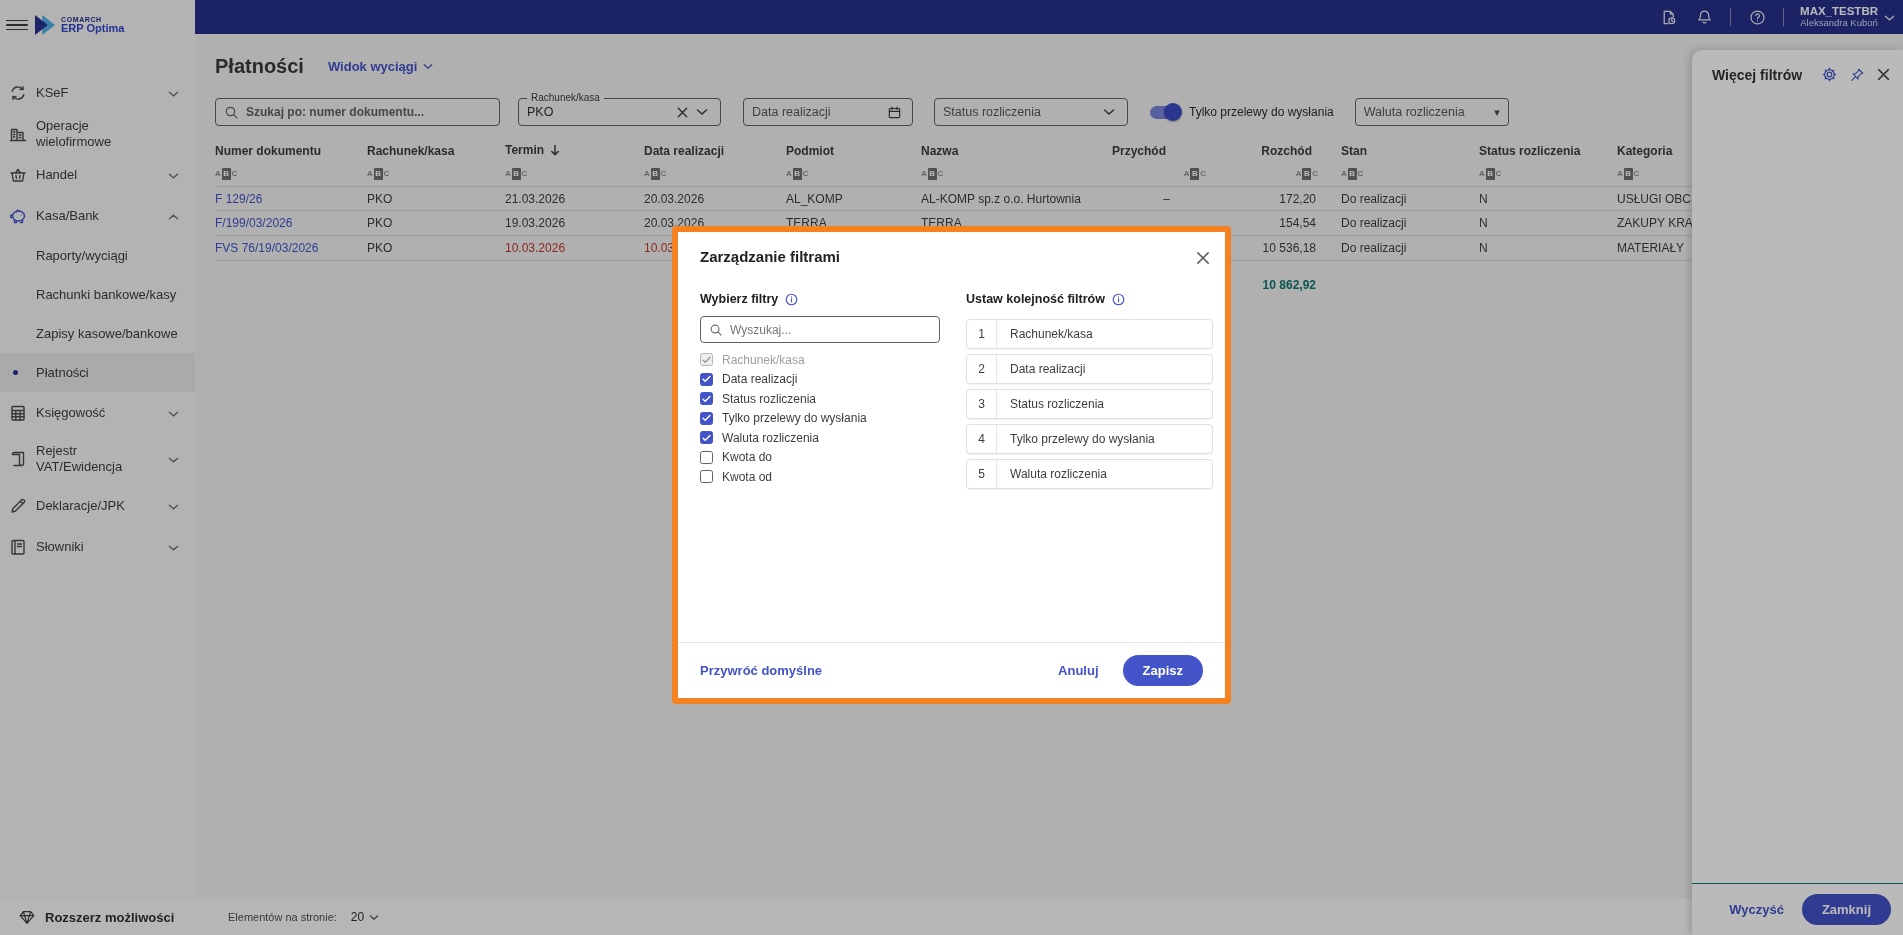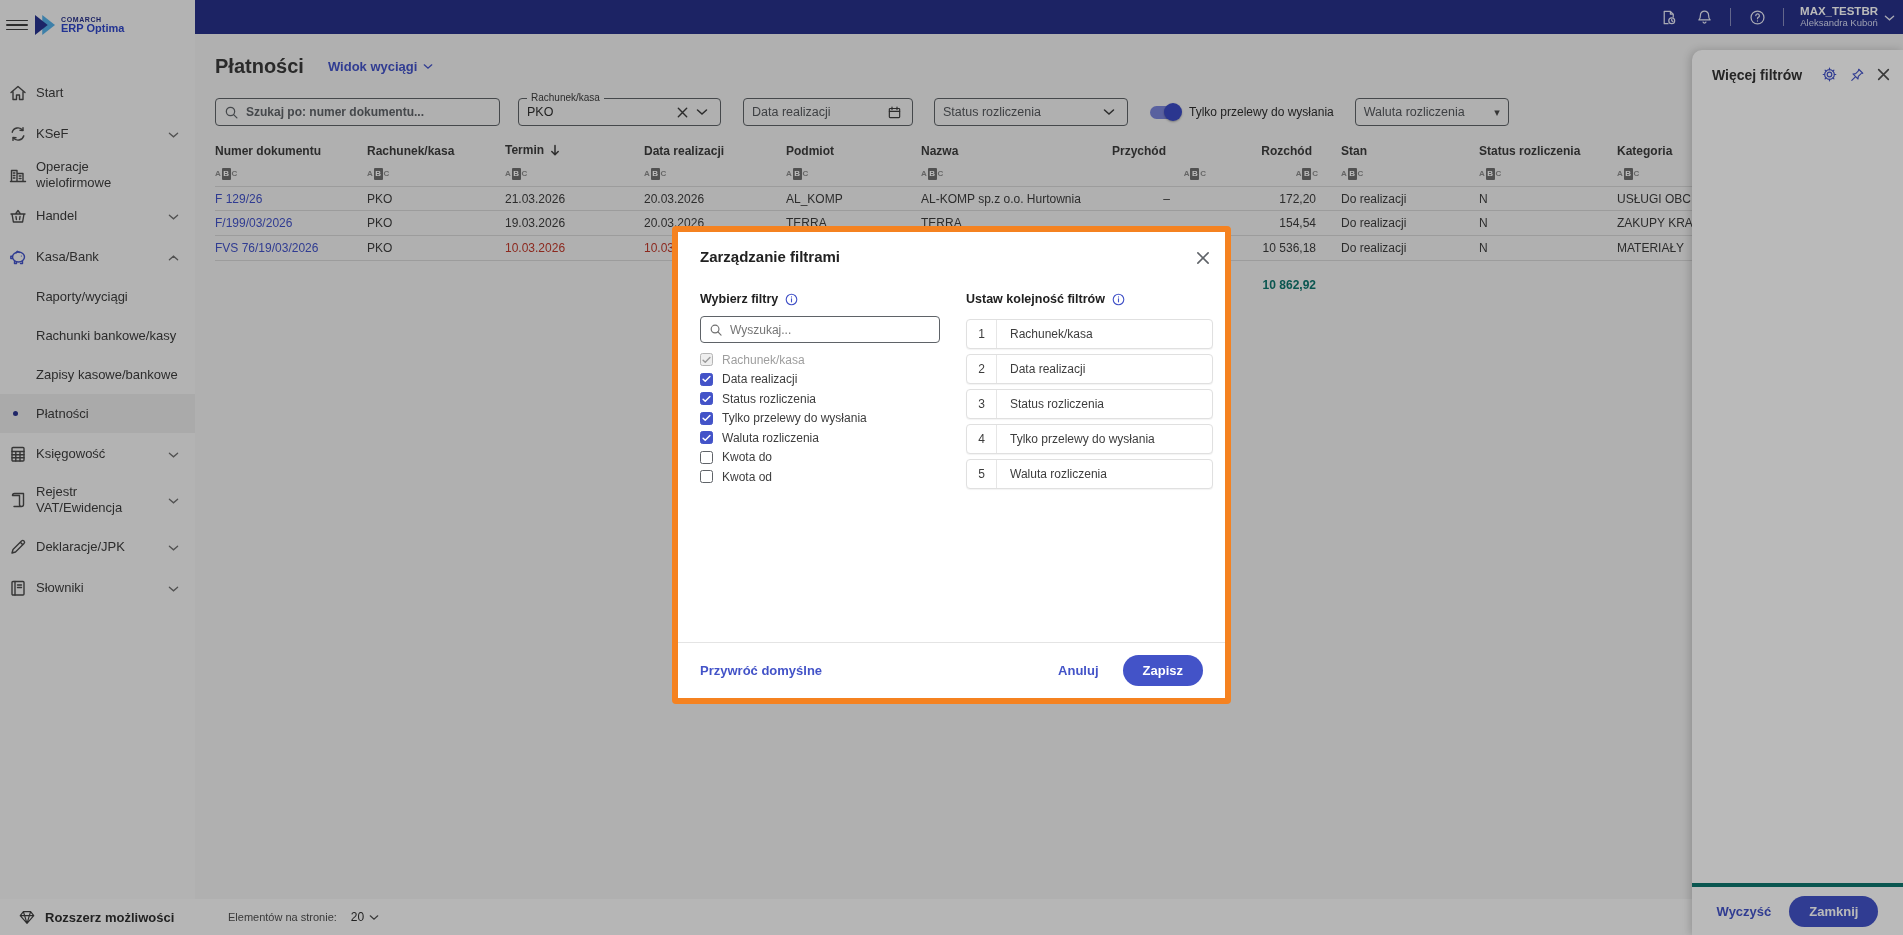--- a/index.html
+++ b/index.html
@@ -96,21 +96,21 @@
   .ic-right2 { justify-self:end; margin-right:0; }
 
   
   .right-panel { position:absolute; top:50px; right:0; bottom:0; width:211px; background:#fff; z-index:6;
                  border-top-left-radius:10px; box-shadow:-2px 0 8px rgba(0,0,0,.18); }
   .panel-head { display:flex; align-items:center; padding:16px 12px 10px 20px; }
   .panel-title { font-size:14px; font-weight:700; color:#333; }
   .panel-icons { margin-left:auto; display:flex; align-items:center; gap:11px; }
   .panel-icons .p-ic { cursor:pointer; color:#4353c8; display:flex; }
   .panel-icons .p-close { color:#4f4f4f; }
-  .panel-footer { position:absolute; left:0; right:0; bottom:0; height:52px; display:flex; align-items:center; justify-content:center; gap:18px; padding:0 12px; border-top:4px solid #0f766e; background:#fff; }
+  .panel-footer { position:absolute; left:0; right:0; bottom:0; height:52px; display:flex; align-items:center; justify-content:flex-end; gap:18px; padding:0 12px; border-top:1px solid #0f766e; background:#fff; }
   .link-btn { color:#4353c8; font-size:13px; font-weight:700; cursor:pointer; background:none; border:none; font-family:inherit; }
   .pill-btn { background:#4353c8; color:#fff; font-size:13px; font-weight:700; border:none; border-radius:17px; padding:8px 20px; cursor:pointer; font-family:inherit; }
 
   
   .statusbar { position:absolute; left:195px; right:0; bottom:0; height:36px; background:#fafafa; z-index:2;
                display:flex; align-items:center; padding-left:33px; }
   .per-page-label { font-size:11px; color:#4f4f4f; }
   .per-page-value { font-size:12px; color:#2f2f2f; margin-left:14px; cursor:pointer; display:flex; align-items:center; }
   .per-page-value svg { margin-left:5px; color:#4f4f4f; }
 
@@ -200,26 +200,20 @@
             <polygon points="1,0 15,11 1,22" fill="#27348f"></polygon>
           </svg>
         <span class="logo-text">
           <div class="logo-line1">COMARCH</div>
           <div class="logo-line2">ERP Optima</div>
         </span>
       </div>
     </div>
 
     <div class="nav">
-      <div class="nav-item">
-        <span class="ni-icon"><svg width="20" height="20" viewBox="0 0 20 20" fill="none" stroke="currentColor" stroke-width="1.4" stroke-linecap="round" stroke-linejoin="round">
-              <path d="M3 9.5 10 3.5l7 6M5 8.5v8h3.5v-4.5h3V16.5H15v-8"></path>
-            </svg></span>
-        <span class="ni-label">Start</span>
-      </div>
       <div class="nav-item">
         <span class="ni-icon"><svg width="20" height="20" viewBox="0 0 20 20" fill="none" stroke="currentColor" stroke-width="1.4" stroke-linecap="round" stroke-linejoin="round">
               <path d="M4.2 8.2a6 6 0 0 1 10.6-1.9M15.8 11.8a6 6 0 0 1-10.6 1.9"></path>
               <path d="M15 3.6v3l-3-.3M5 16.4v-3l3 .3"></path>
             </svg></span>
         <span class="ni-label">KSeF</span>
         <span class="ni-chevron"><svg width="11" height="8" viewBox="0 0 12 8" fill="none" stroke="currentColor" stroke-width="1.4" stroke-linecap="round">
               <path d="M1.5 2 6 6l4.5-4"></path>
             </svg></span>
       </div>

